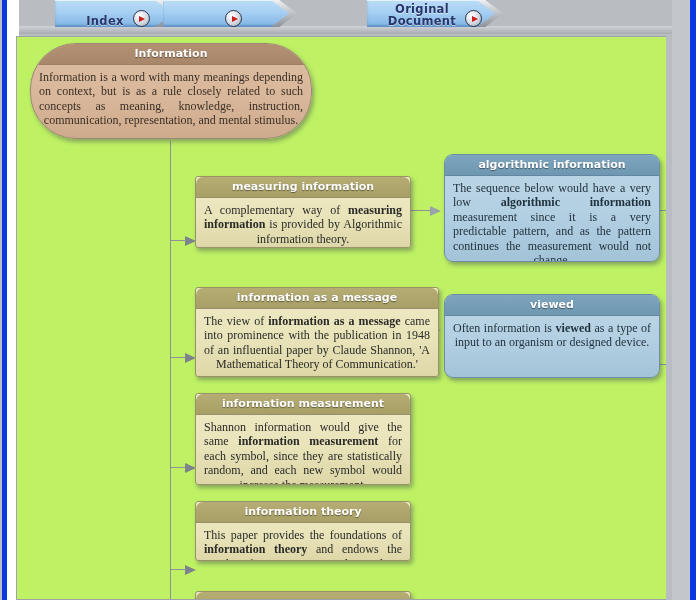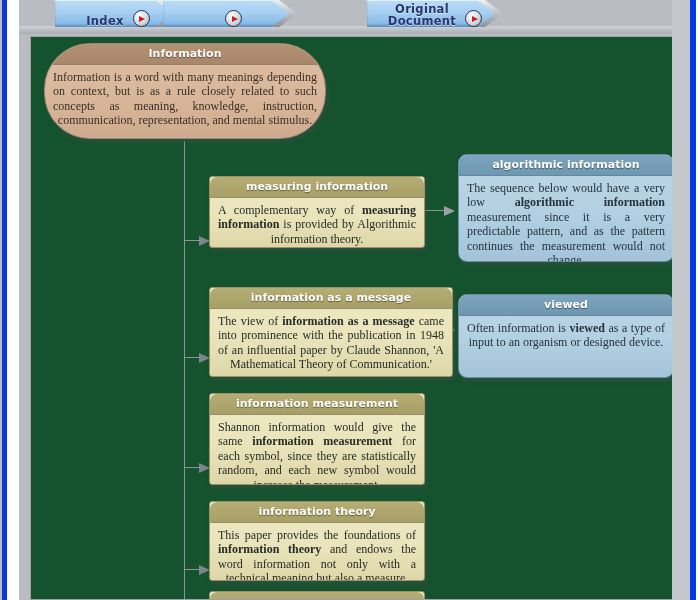--- a/index.html
+++ b/index.html
@@ -38,22 +38,22 @@
   .tab-blue .label{color:#28366b;}
   .tab-red .label{color:#7a2a2a;}
   .playicon{width:15px;height:15px;border-radius:50%;
      background:radial-gradient(circle at 35% 30%,#ffffff,#cfd6de 60%,#8f99a6 100%);
      border:1.5px solid #2a3550;display:inline-flex;align-items:center;justify-content:center;
      margin-left:7px;flex:0 0 auto;}
   .playicon i{display:block;width:0;height:0;border-left:6px solid #d01b1b;
      border-top:3.5px solid transparent;border-bottom:3.5px solid transparent;margin-left:2px;}
 
   
-  .panel{position:absolute;left:30px;top:36px;width:650px;height:564px;
-     background:#14532d;border:1px solid #9ea2a7;border-right:none;box-sizing:border-box;
+  .panel{position:absolute;left:16px;top:36px;width:650px;height:564px;
+     background:#bef264;border:1px solid #9ea2a7;border-right:none;box-sizing:border-box;
      overflow:hidden;}
   .canvas{position:absolute;left:0;top:0;width:650px;height:564px;}
 
   
   .trunk{position:absolute;background:#8c9298;}
   .vline{width:1px;}
   .hline{height:1px;}
   .arrow{position:absolute;width:0;height:0;
      border-left:11px solid #7d848b;
      border-top:5px solid transparent;border-bottom:5px solid transparent;}
@@ -182,21 +182,21 @@
       <div class="node node-blue" style="left:427px;top:257px;width:216px;height:84px;">
         <div class="hdr">viewed</div>
         <div class="bdy">Often information is <b>viewed</b> as a type of input to an organism or designed device.</div>
       </div>
 
       <div class="node node-olive" style="left:178px;top:356px;width:216px;height:92px;">
         <div class="hdr">information measurement</div>
         <div class="bdy">Shannon information would give the same <b>information measurement</b> for each symbol, since they are statistically random, and each new symbol would increase the measurement.</div>
       </div>
 
-      <div class="node node-olive" style="left:178px;top:464px;width:216px;height:80px;">
+      <div class="node node-olive" style="left:178px;top:464px;width:216px;height:60px;">
         <div class="hdr">information theory</div>
         <div class="bdy">This paper provides the foundations of <b>information theory</b> and endows the word information not only with a technical meaning but also a measure.</div>
       </div>
 
       <div class="node node-olive" style="left:178px;top:554px;width:216px;height:40px;">
         <div class="hdr">&nbsp;</div>
       </div>
 
     </div>
   </div>

